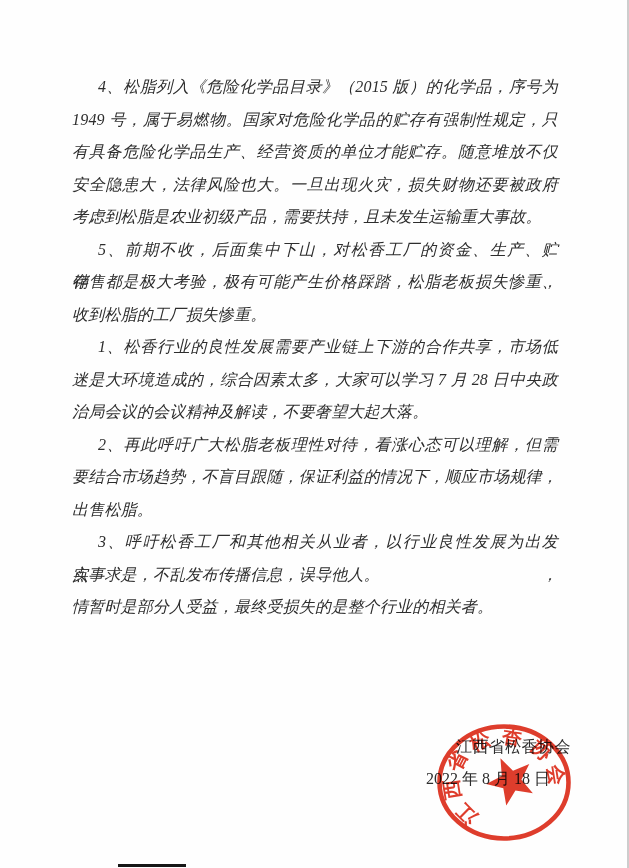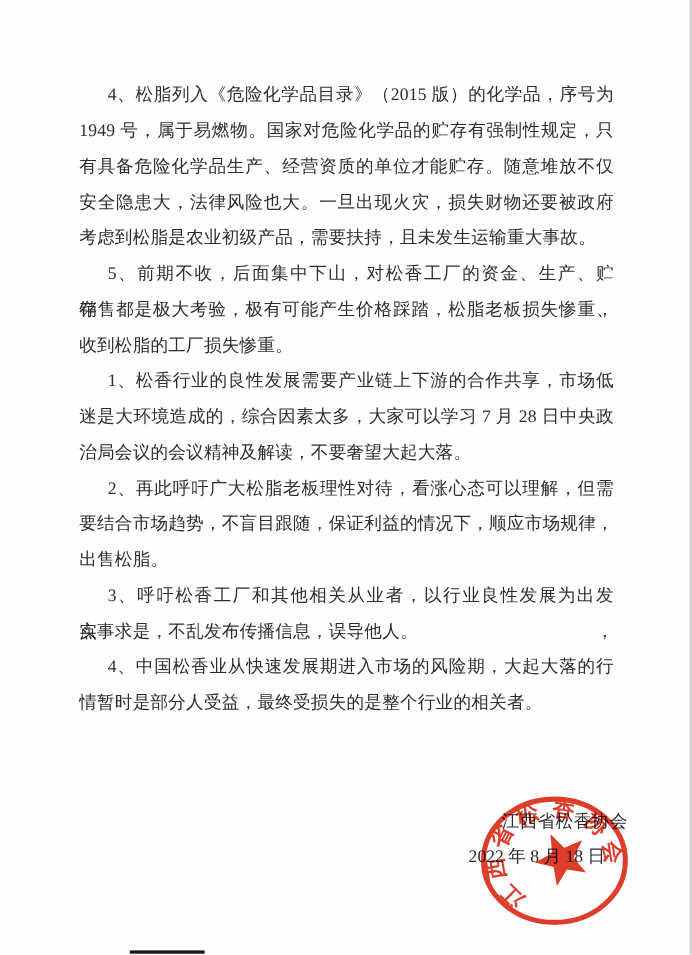--- a/index.html
+++ b/index.html
@@ -18,20 +18,21 @@
     top: 71px;
     width: 486px;
     font-size: 16px;
   }
   .line {
     height: 32.5px;
     line-height: 32.5px;
     text-align: justify;
     white-space: nowrap;
     letter-spacing: 0.2px;
+    font-style: italic;
   }
   .line.just {
     white-space: normal;
     text-align-last: justify;
     text-justify: inter-character;
   }
   .line.first { text-indent: 26px; }
   .line.heading {
     font-weight: bold;
     font-size: 17px;
@@ -99,21 +100,20 @@
       <div class="line just">销售都是极大考验，极有可能产生价格踩踏，松脂老板损失惨重，</div>
       <div class="line">收到松脂的工厂损失惨重。</div>
       <div class="line first just">1、松香行业的良性发展需要产业链上下游的合作共享，市场低</div>
       <div class="line just">迷是大环境造成的，综合因素太多，大家可以学习 7 月 28 日中央政</div>
       <div class="line">治局会议的会议精神及解读，不要奢望大起大落。</div>
       <div class="line first just">2、再此呼吁广大松脂老板理性对待，看涨心态可以理解，但需</div>
       <div class="line just">要结合市场趋势，不盲目跟随，保证利益的情况下，顺应市场规律，</div>
       <div class="line">出售松脂。</div>
       <div class="line first just">3、呼吁松香工厂和其他相关从业者，以行业良性发展为出发点，</div>
       <div class="line">实事求是，不乱发布传播信息，误导他人。</div>
-      <div class="line first just">4、中国松香业从快速发展期进入市场的风险期，大起大落的行</div>
       <div class="line">情暂时是部分人受益，最终受损失的是整个行业的相关者。</div>
     </div>
 
   <div class="sig-org">江西省松香协会</div>
 
   <div class="sig-date">2022 年 8 月 18 日</div>
 
   <svg class="stamp" viewBox="0 0 140 132" xmlns="http://www.w3.org/2000/svg">
     <ellipse cx="69" cy="63.5" rx="64.5" ry="56" fill="none" stroke="#dd2c1a" stroke-width="4.6"></ellipse>
     <path transform="translate(76,62) rotate(-25)" fill="#dd2c1a" d="M0,-25 L-6.17,-8.49 L-23.78,-7.73 L-9.99,3.24 L-14.69,20.23 L0,10.5 L14.69,20.23 L9.99,3.24 L23.78,-7.73 L6.17,-8.49 Z"></path>

